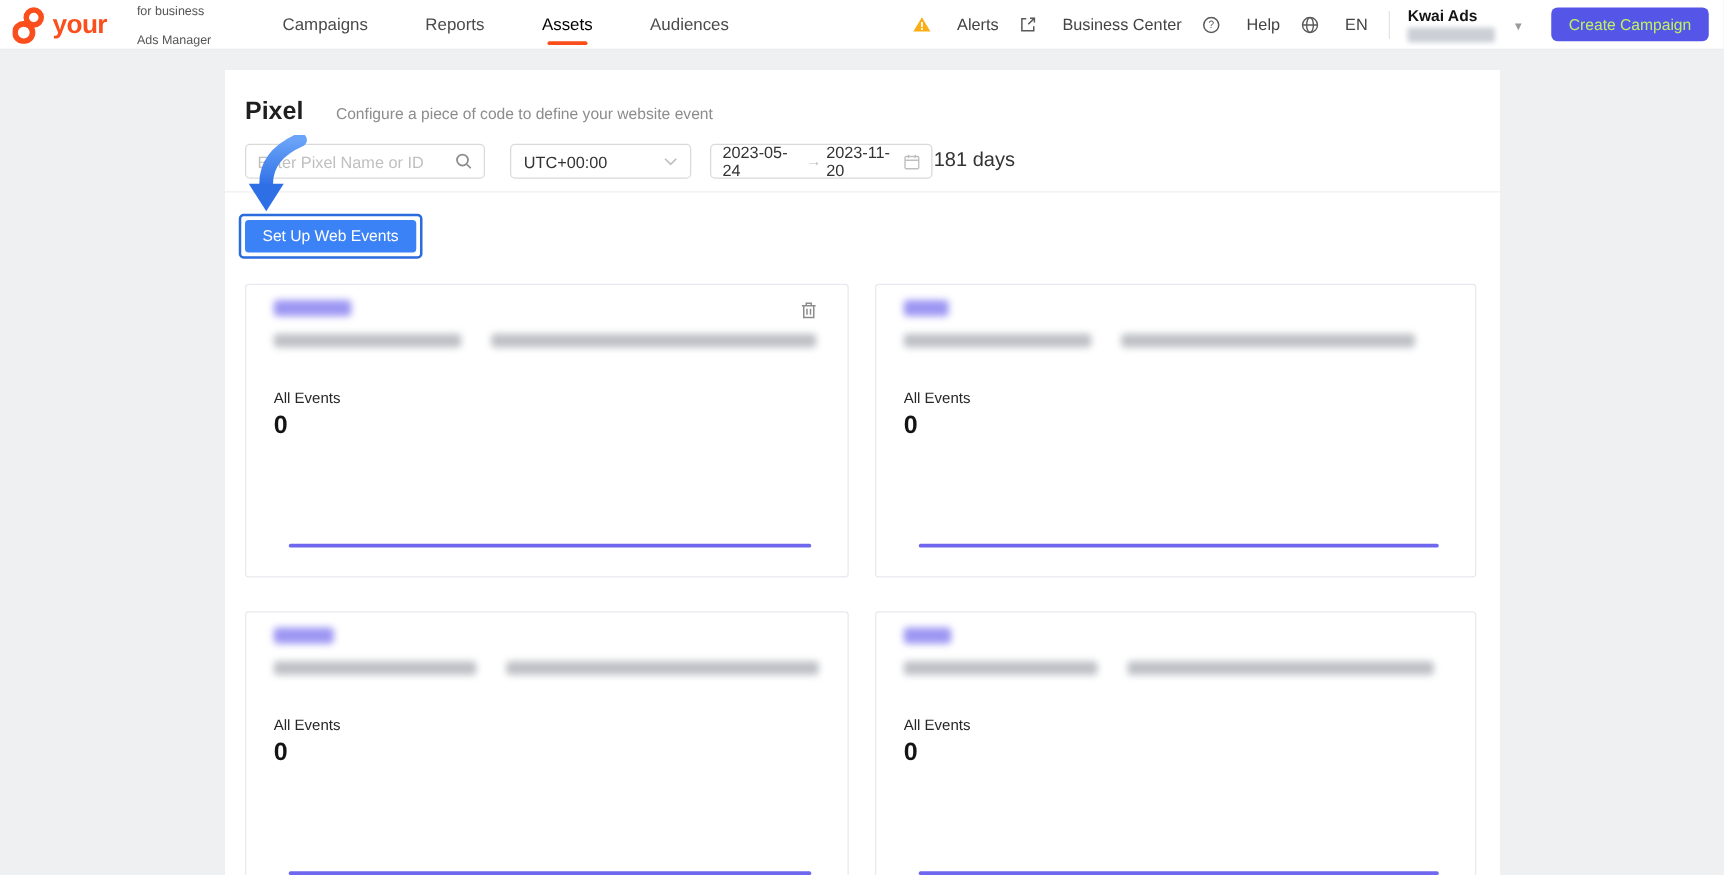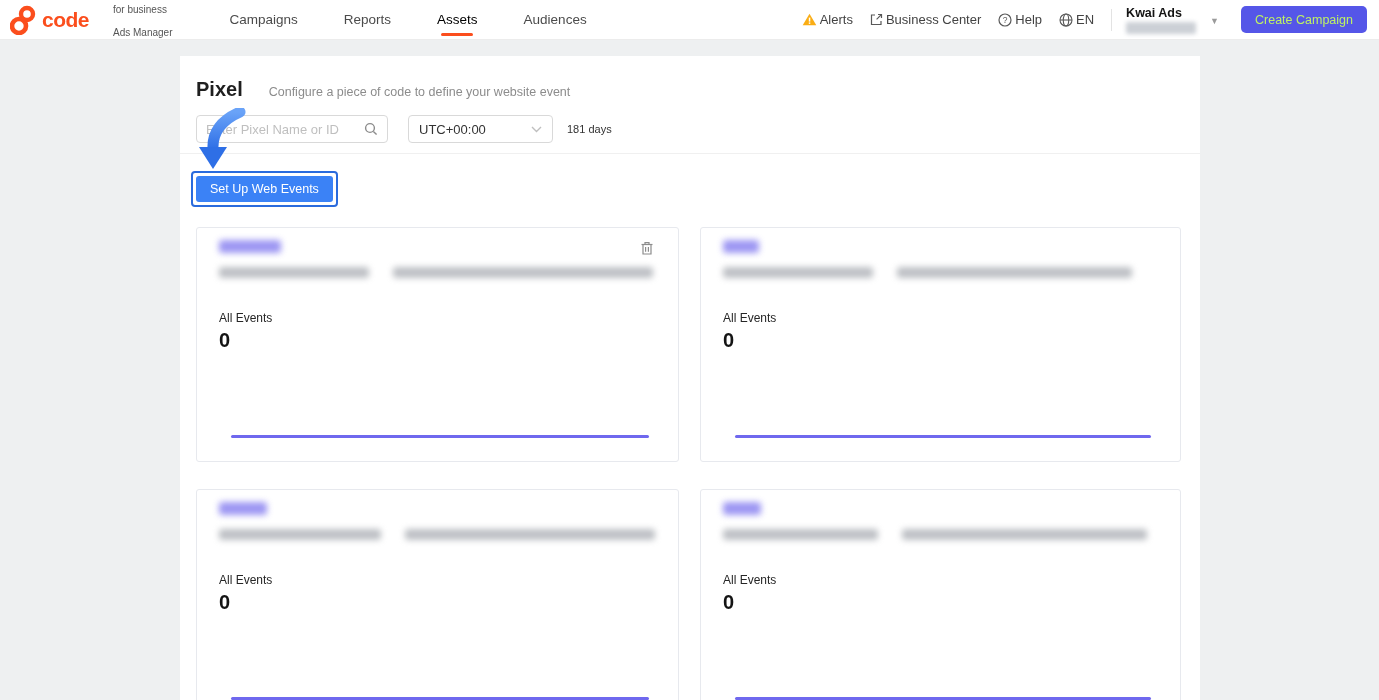--- a/index.html
+++ b/index.html
@@ -12,21 +12,21 @@
   .logo { display:flex; align-items:center; cursor:pointer; }
   .logo-word { font-size:21px; font-weight:700; color:#fb4e1d; letter-spacing:-0.5px; margin-left:5px; }
   .logo-tagline { display:flex; flex-direction:column; font-size:10px; color:#555; line-height:11px; margin-left:24px; margin-top:2px;gap:12px; }
   .navlinks { display:flex; margin-left:34px; height:40px; }
   .navlink { position:relative; display:flex; align-items:center; height:40px; padding:0 23px;
              font-size:13.5px; color:#4b4b4b; cursor:pointer; }
   .navlink.active { color:#000000; font-weight:400; }
   .navlink.active::after { content:""; position:absolute; left:50%; transform:translateX(-50%);
              bottom:4px; width:32px; height:3px; background:#fb4e1d; border-radius:2px; }
   .nav-right { margin-left:auto; display:flex; align-items:center; }
-  .nav-util { display:flex; align-items:center; gap:3px; font-size:13px; color:#434343;
+  .nav-util { display:flex; align-items:center; gap:21px; font-size:13px; color:#434343;
               margin-left:17px; cursor:pointer; white-space:nowrap; }
   .nav-sep { width:1px; height:22px; background:#e3e3e3; margin:0 14px 0 17px; }
   .account { display:flex; align-items:flex-start; cursor:pointer; }
   .account-txt { display:flex; flex-direction:column; align-items:flex-start; }
   .account-name { font-size:12.5px; color:#141414; font-weight:700; line-height:14px; }
   .account-id-blur { width:70px; height:12px; margin-top:2px; border-radius:2px;
                      background:#ccd0d6; filter:blur(2px); }
   .caret { margin:10px 6px 0 14px; color:#9a9a9a; font-size:9px; }
   .btn-primary { background:#5556e8; color:#bef264; border:none; border-radius:5px; height:27px;
                  padding:0 14px; font-size:12.5px; font-family:"Liberation Sans",sans-serif;
@@ -42,21 +42,21 @@
   .filters { display:flex; align-items:center; padding:14px 16px 0 16px; }
   .fbox { display:flex; align-items:center; height:28px; border:1px solid #d9d9d9;
           border-radius:4px; background:#fff; font-size:13px; color:#333; }
   .fbox.search { width:192px; padding:0 9px; }
   .fbox.search input { border:none; outline:none; flex:1; font-size:13px; color:#333;
           font-family:"Liberation Sans",sans-serif; background:transparent; min-width:0; }
   .fbox.search input::placeholder { color:#bfbfbf; }
   .fbox.tz { width:145px; margin-left:20px; padding:0 10px; justify-content:space-between; cursor:pointer; }
   .fbox.dates { width:178px; margin-left:15px; padding:0 9px; justify-content:space-between; cursor:pointer; }
   .dates .darrow { color:#bfbfbf; margin:0 4px; font-size:12px; }
-  .days { font-size:11px; color:#333; margin-left:14px; }
+  .days { font-size:16px; color:#333; margin-left:1px; }
 
   .divider { height:1px; background:#f0f0f0; margin-top:10px; }
 
   
   .setup-wrap { position:relative; padding:17px 16px 0 16px; height:54px; }
   .highlight-box { display:inline-block; border:2px solid #2a6bdd; border-radius:4px; padding:3px; margin-left:-5px; }
   .btn-setup { background:#3b82f6; color:#fff; border:none; border-radius:3px; height:26px;
                padding:0 14px; font-size:12.5px; font-family:"Liberation Sans",sans-serif; cursor:pointer; }
   .annot-arrow { position:absolute; left:14px; top:-46px; z-index:20; pointer-events:none; }
 
@@ -87,21 +87,21 @@
 <body>
 
 <header class="topnav">
   <div class="logo">
     <span class="icon">
       <svg width="27" height="30" viewBox="0 0 27 30">
         <circle cx="17" cy="9" r="6" fill="none" stroke="#fb4e1d" stroke-width="4.4"></circle>
         <circle cx="9" cy="21" r="7" fill="none" stroke="#fb4e1d" stroke-width="4.6"></circle>
       </svg>
     </span>
-    <span class="logo-word">code</span>
+    <span class="logo-word">your</span>
     <span class="logo-tagline">
       <span>for business</span>
       <span>Ads Manager</span>
     </span>
   </div>
 
   <nav class="navlinks">
     <a class="navlink">Campaigns</a>
     <a class="navlink">Reports</a>
     <a class="navlink active">Assets</a>
@@ -186,20 +186,32 @@
 
     <div class="fbox tz">
       <span>UTC+00:00</span>
       <span class="icon">
         <svg width="11" height="7" viewBox="0 0 11 7" fill="none" stroke="#bfbfbf" stroke-width="1.4">
           <path d="M1 1 L5.5 5.5 L10 1"></path>
         </svg>
       </span>
     </div>
 
+    <div class="fbox dates">
+      <span>2023-05-24</span>
+      <span class="darrow">→</span>
+      <span>2023-11-20</span>
+      <span class="icon">
+        <svg width="13" height="13" viewBox="0 0 13 13" fill="none" stroke="#bfbfbf" stroke-width="1.1">
+          <rect x="1" y="2.2" width="11" height="9.8" rx="1"></rect>
+          <path d="M1 5.2 h11"></path>
+          <path d="M3.8 0.8 v2.6 M9.2 0.8 v2.6"></path>
+        </svg>
+      </span>
+    </div>
 
     <span class="days">181 days</span>
   </div>
 
   <div class="divider"></div>
 
   <div class="setup-wrap">
     <span class="highlight-box">
       <button class="btn-setup">Set Up Web Events</button>
     </span>

